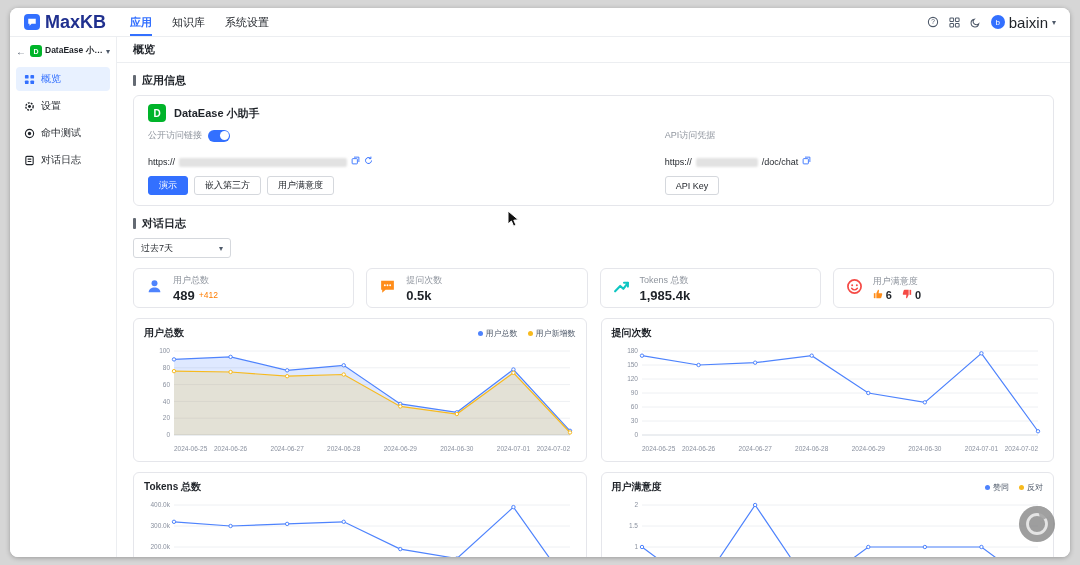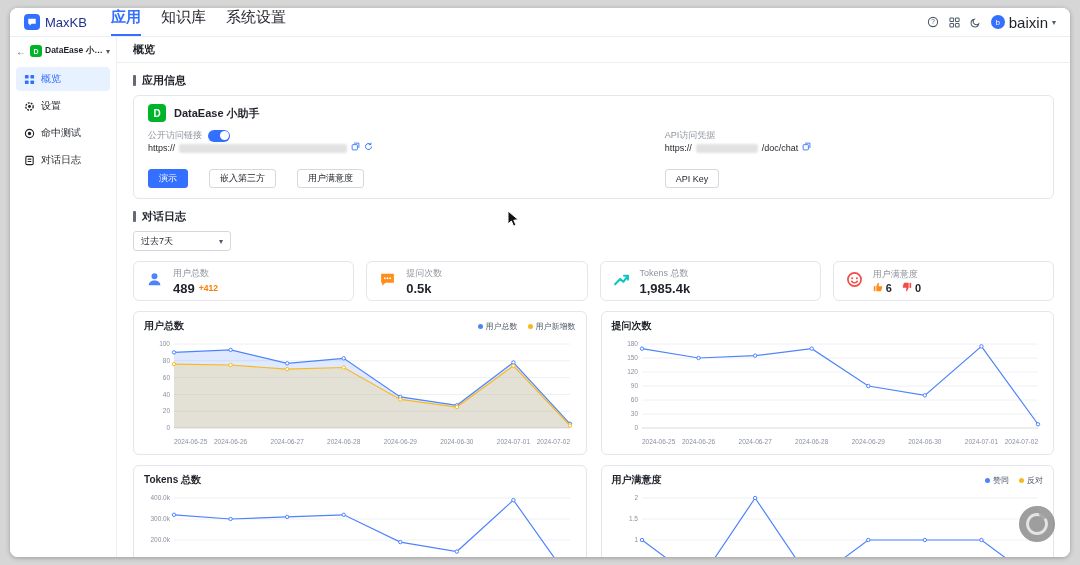--- a/index.html
+++ b/index.html
@@ -4,22 +4,22 @@
 <style>
   *{margin:0;padding:0;box-sizing:border-box}
   html,body{width:1080px;height:565px;overflow:hidden}
   body{background:#d6d6d6;font-family:"Liberation Sans","DejaVu Sans",sans-serif;color:#1f2329;position:relative}
   .app{position:absolute;left:10px;top:8px;right:10px;bottom:8px;background:#fff;border-radius:8px;overflow:hidden;display:flex;flex-direction:column;box-shadow:0 1px 5px rgba(0,0,0,.28)}
 
   
   .topbar{flex:0 0 28px;display:flex;align-items:center;padding:0 14px;border-bottom:1px solid #eceef1;background:#fff}
   .logo{display:flex;align-items:center;gap:5px;margin-right:24px}
   .logo-icon{width:16px;height:16px;border-radius:4px;background:#3370ff;display:flex;align-items:center;justify-content:center}
-  .logo-text{font-size:13px;font-weight:normal;color:#20308f}
-  .nav-item{font-size:15px;margin-right:20px;height:28px;display:flex;align-items:flex-start;position:relative;color:#1f2329;cursor:pointer}
+  .logo-text{font-size:18px;font-weight:bold;color:#20308f}
+  .nav-item{font-size:11px;margin-right:20px;height:28px;display:flex;align-items:center;position:relative;color:#1f2329;cursor:pointer}
   .nav-item.active{color:#3370ff;font-weight:bold}
   .nav-item.active::after{content:"";position:absolute;left:0;right:0;bottom:0;height:2px;background:#3370ff}
   .topbar-right{margin-left:auto;display:flex;align-items:center;gap:10px}
   .tb-icon{display:flex;align-items:center;color:#4e5969;cursor:pointer}
   .user{display:flex;align-items:center;gap:4px;cursor:pointer}
   .avatar{width:14px;height:14px;border-radius:50%;background:#3370ff;color:#fff;font-size:8px;display:flex;align-items:center;justify-content:center}
   .user-name{font-size:15px}
   .caret{font-size:8px;color:#4e5969}
 
   
@@ -44,35 +44,35 @@
   .app-card{border:1px solid #e5e6eb;border-radius:6px;padding:8px 14px 10px}
   .app-top{display:flex;align-items:center;gap:8px}
   .app-icon{width:18px;height:18px;border-radius:4px;background:#00b42a;color:#fff;font-size:10px;font-weight:bold;display:flex;align-items:center;justify-content:center}
   .app-name{font-size:11px;font-weight:bold}
   .app-cols{display:flex;margin-top:7px}
   .col-left{flex:0 0 58%}
   .col-right{flex:1}
   .field-label{font-size:9px;color:#8f959e;display:flex;align-items:center;gap:6px}
   .toggle{width:22px;height:12px;border-radius:6px;background:#3370ff;position:relative;cursor:pointer}
   .toggle::after{content:"";position:absolute;right:1.5px;top:1.5px;width:9px;height:9px;border-radius:50%;background:#fff}
-  .url-row{display:flex;align-items:flex-end;gap:4px;margin-top:0;font-size:9px;color:#1f2329}
+  .url-row{display:flex;align-items:flex-end;gap:4px;margin-top:14px;font-size:9px;color:#1f2329}
   .redacted{height:9px;border-radius:2px;background:#e2e2e2;filter:blur(1.2px)}
   .redacted.long{width:168px}
   .redacted.short{width:62px}
-  .btn-row{display:flex;gap:21px;margin-top:16px}
+  .btn-row{display:flex;gap:6px;margin-top:9px}
   .btn{font-size:9px;height:19px;padding:0 10px;border-radius:3px;border:1px solid #d5d8dd;background:#fff;display:inline-flex;align-items:center;color:#1f2329;cursor:pointer}
   .btn.primary{background:#3370ff;border-color:#3370ff;color:#fff}
 
   
   .range-select{width:98px;height:20px;border:1px solid #d5d8dd;border-radius:3px;font-size:9px;display:flex;align-items:center;justify-content:space-between;padding:0 7px;color:#1f2329;margin:2px 0 10px;cursor:pointer}
   .stats-row{display:flex;gap:12px}
   .stat-card{flex:1;border:1px solid #e5e6eb;border-radius:6px;padding:6px 12px;display:flex;align-items:center;gap:10px;height:40px}
   .stat-label{font-size:9px;color:#8f959e}
   .stat-value{font-size:13px;font-weight:bold;margin-top:1px;display:flex;align-items:center}
-  .delta{font-size:8.5px;color:#ff7d00;font-weight:bold;margin-left:4px}
+  .delta{font-size:8.5px;color:#ff7d00;font-weight:normal;margin-left:4px}
   .thumbs{display:flex;gap:10px;align-items:center;margin-top:1px}
   .thumb-item{display:flex;align-items:center;gap:3px;font-size:11px;font-weight:bold}
 
   
   .charts-grid{display:grid;grid-template-columns:1fr 1fr;gap:10px 14px;margin-top:10px}
   .chart-card{border:1px solid #e5e6eb;border-radius:6px;padding:7px 10px;height:144px;overflow:hidden}
   .chart-head{display:flex;justify-content:space-between;align-items:center}
   .chart-title{font-size:10px;font-weight:bold}
   .legend{display:flex;gap:10px;font-size:8px;color:#4e5969}
   .lg-item{display:inline-flex;align-items:center;cursor:pointer}

